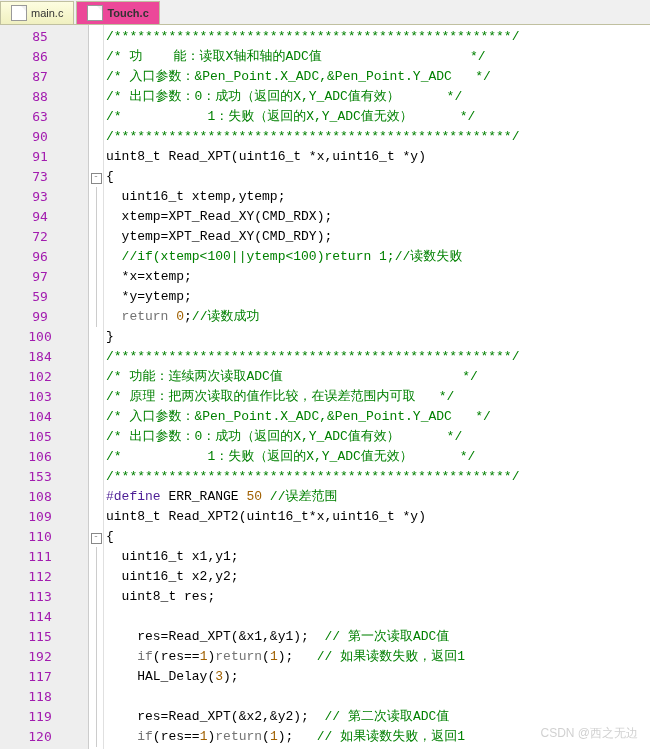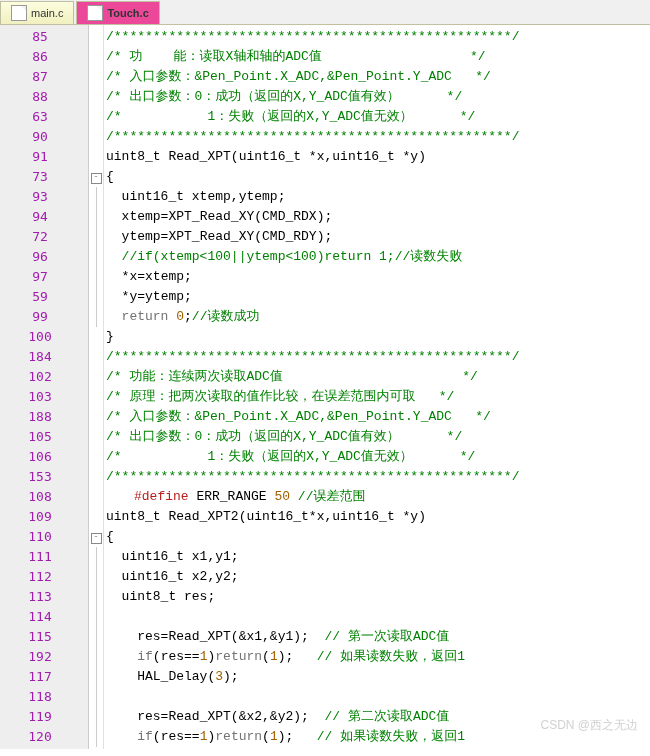--- a/index.html
+++ b/index.html
@@ -107,25 +107,25 @@
 }
 .code {
   padding: 2px 0 2px 2px;
   white-space: pre;
   line-height: 20px;
   font-family: Consolas, "Courier New", monospace;
 }
 .kw { color: #737373; margin-top: 8px; }
 .cm { color: #008000; }
 .nm { color: #a06000; }
-.pp { color: #b91c1c; margin-left: 28px; }
+.pp { color: #4c1d95; }
 .watermark {
   position: absolute;
   right: 12px;
-  bottom: 22px;
+  bottom: 14px;
   color: rgba(120,120,120,0.35);
   font-family: Tahoma, sans-serif;
   font-size: 12px;
   pointer-events: none;
 }
 </style>
 </head>
 <body>
 
 <div class="tab-bar">
@@ -153,21 +153,21 @@
       <div>94</div>
       <div>72</div>
       <div>96</div>
       <div>97</div>
       <div>59</div>
       <div>99</div>
       <div>100</div>
       <div>184</div>
       <div>102</div>
       <div>103</div>
-      <div>188</div>
+      <div>104</div>
       <div>105</div>
       <div>106</div>
       <div>153</div>
       <div>108</div>
       <div>109</div>
       <div>110</div>
       <div>111</div>
       <div>112</div>
       <div>113</div>
       <div>114</div>

